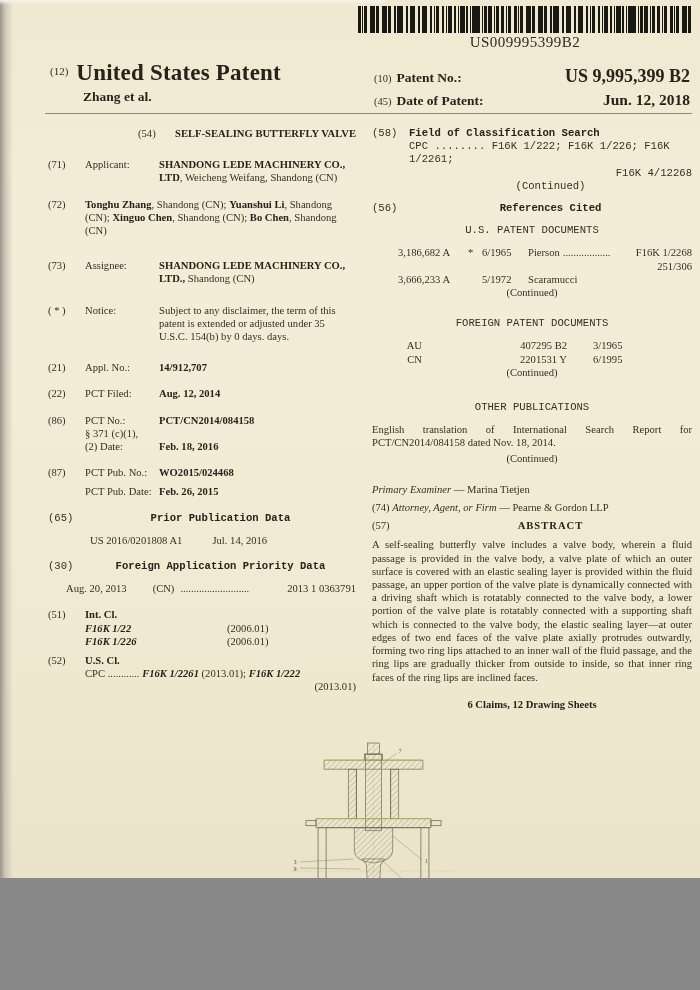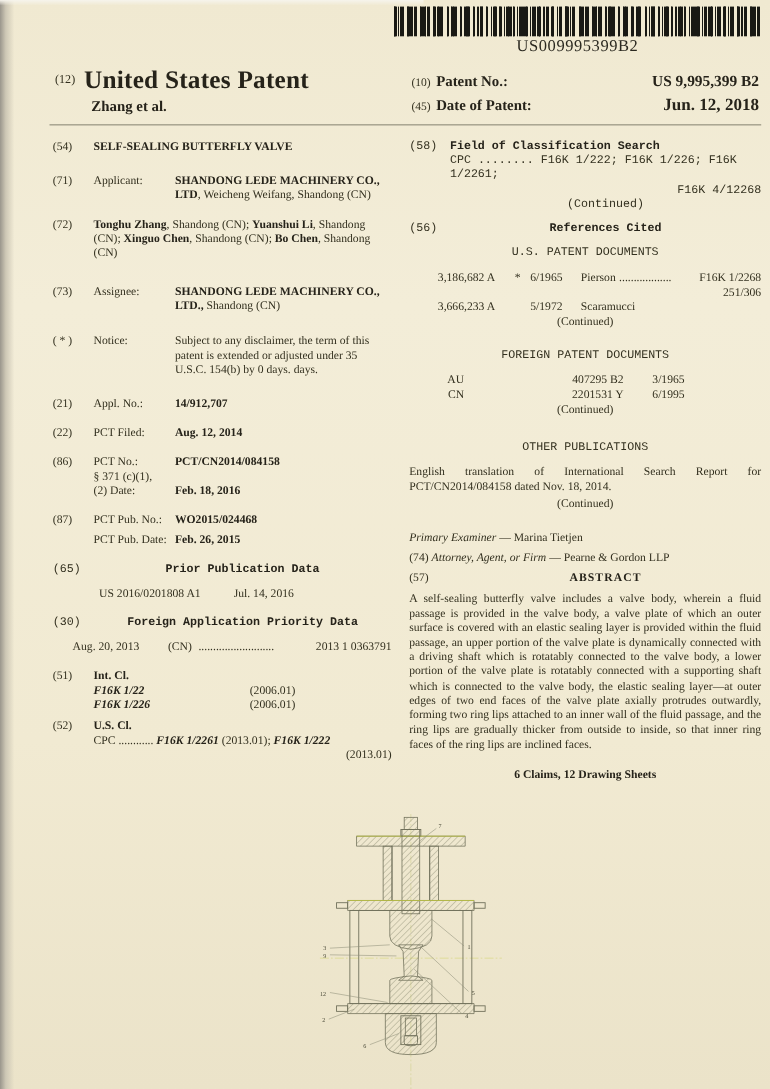--- a/index.html
+++ b/index.html
@@ -1,16 +1,16 @@
 <!DOCTYPE html>
 <html><head>
 <meta charset="utf-8">
 <style>
   html,body{margin:0;padding:0;background:#888;}
-  .page{position:relative;width:700px;height:990px;overflow:hidden;
+  .page{position:relative;width:700px;height:878px;overflow:hidden;
     background:linear-gradient(180deg,#f0e9d1,#f3edd8 28%,#f1ead2 68%,#ebe3c9);
     font-family:"Liberation Serif",serif;color:#33301f;}
   .edge-left{position:absolute;left:0;top:0;width:13px;height:100%;
     background:linear-gradient(90deg,#9a968c,#cdc7b5 40%,rgba(241,234,213,0));}
   .edge-top{position:absolute;left:0;top:0;width:55%;height:5px;
     background:linear-gradient(180deg,#f6f4ec,rgba(241,234,213,0));}
 
   
   .barcode{position:absolute;left:358px;top:6px;width:334px;height:27px;
     background-image:
@@ -23,40 +23,40 @@
   
   .hdr-left{position:absolute;left:50px;top:60px;}
   .hnum{font-size:11px;margin-right:8px;position:relative;top:-5px;}
   .htitle{font-size:23px;font-weight:bold;letter-spacing:.2px;color:#26231a;}
   .hauthors{font-size:13.5px;font-weight:bold;margin:3px 0 0 33px;color:#26231a;}
   .hdr-right{position:absolute;left:374px;top:66px;width:316px;}
   .hrow{display:flex;align-items:baseline;margin-bottom:4px;}
   .hrow .n{font-size:10.5px;margin-right:5px;}
   .hrow .l{font-weight:bold;font-size:13.5px;color:#26231a;}
   .hrow .v{margin-left:auto;font-weight:bold;color:#26231a;}
-  .v.big{font-size:14px;}
+  .v.big{font-size:18px;}
   .v.date{font-size:15.5px;}
   .rule{position:absolute;left:45px;top:113px;width:647px;height:1px;background:#8e8a78;}
 
   
   .col{position:absolute;top:127px;font-size:10.6px;line-height:13.2px;}
   .col-left{left:48px;width:308px;}
   .col-right{left:372px;width:320px;}
   .fr{display:flex;margin-bottom:13px;}
   .num{flex:none;width:37px;}
   .lab{flex:none;width:74px;}
   .val{flex:1;}
   b{font-weight:bold;color:#26231a;}
   .bi{font-weight:bold;font-style:italic;color:#26231a;}
   .chead{flex:1;text-align:center;font-weight:bold;color:#26231a;}
   .center{text-align:center;}
   .tright{text-align:right;}
   .subrow{display:flex;}
   .lab2{flex:none;width:74px;}
-  .mb6{margin-bottom:6px;} .mb9{margin-bottom:9px;font-family:Liberation Mono, monospace;} .mb18{margin-bottom:18px;} .mb22{margin-bottom:22px;}
+  .mb6{margin-bottom:6px;} .mb9{margin-bottom:9px;font-family:Liberation Mono, monospace;} .mb18{margin-bottom:18px;justify-content:flex-end;} .mb22{margin-bottom:22px;}
   .pubrow{display:flex;padding-left:42px;margin-bottom:13px;}
   .pubrow .pd{margin-left:30px;}
   .priorow{display:flex;margin-bottom:13px;}
   .priorow .d{flex:none;padding-left:18px;}
   .priorow .c{flex:none;margin-left:26px;}
   .priorow .dots{flex:none;margin-left:6px;}
   .priorow .no{margin-left:auto;}
   .clsrow{display:flex;}
   .clsrow .cc{flex:none;width:142px;}
   .usrow{display:flex;}

